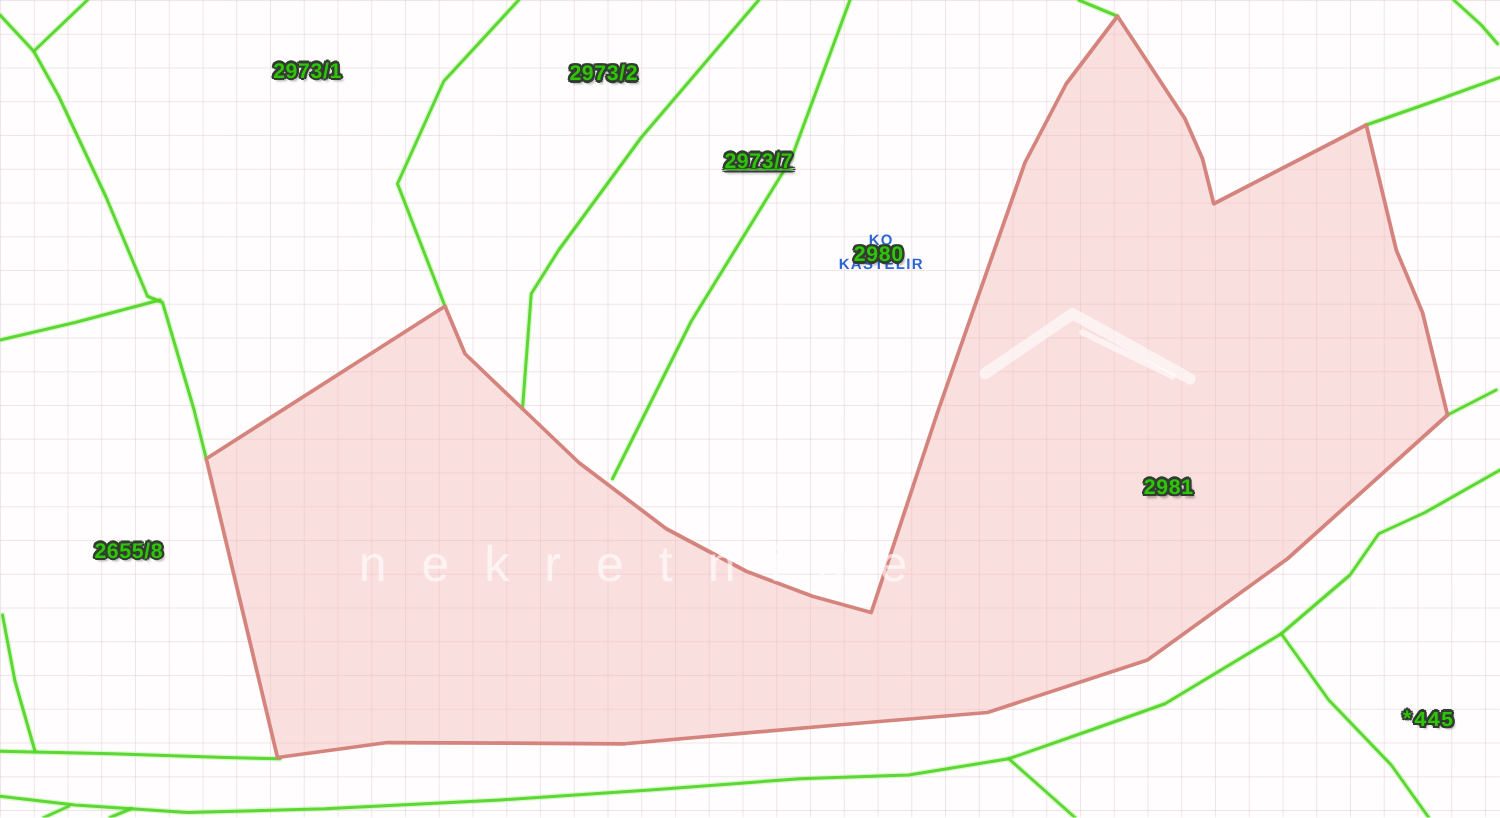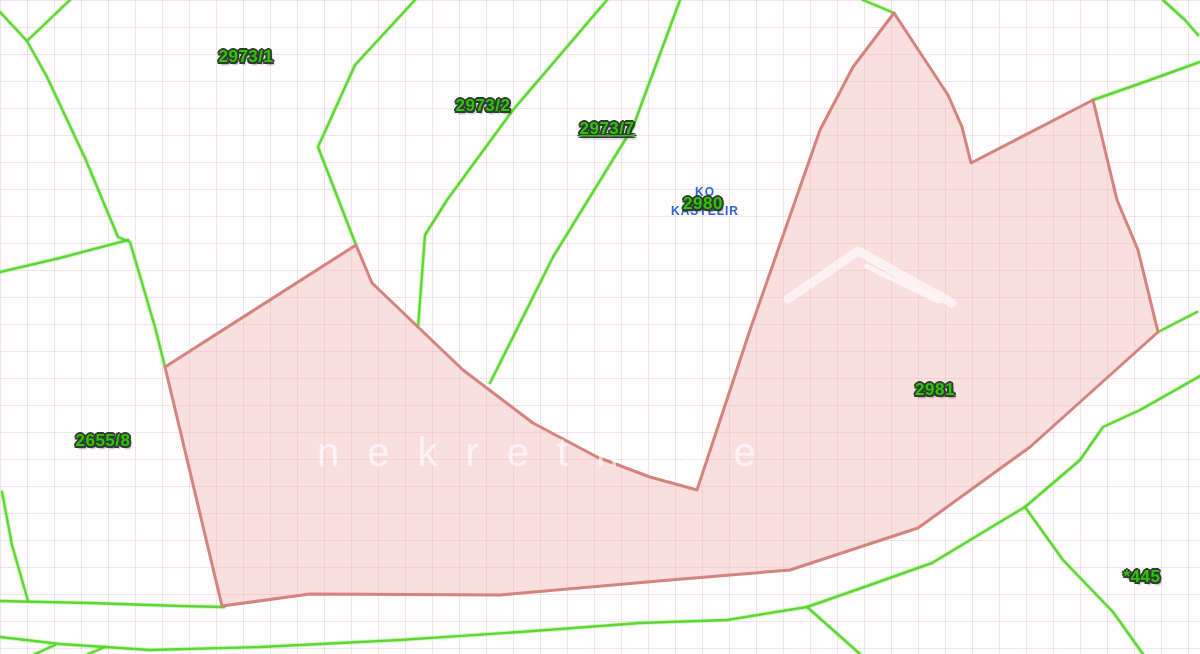--- a/index.html
+++ b/index.html
@@ -92,30 +92,30 @@
       </g>
     <g id="highlight">
         <polygon points="165,367 356,245 372,283 418,327 463,370 533,423 597,457 650,477 697,490 750,330 820,130 853,67 894,13 948,95 962,127 971,163 1093,100 1117,200 1138,250 1158,332 1030,447 918,528 790,570 670,580 500,595 310,594 222,606" class="parcel-highlight" fill="#f2b4b4" fill-opacity="0.42" stroke="#d4837d" stroke-width="3"></polygon>
       </g>
     <g id="roof">
         <polyline points="788,299 858,251 952,303" class="roof-line" stroke="rgba(255,255,255,0.6)" stroke-width="9"></polyline>
         <polyline points="866,266 938,301" class="roof-line" stroke="rgba(255,255,255,0.6)" stroke-width="5"></polyline>
       </g>
   </svg>
 
-  <div class="wm-sub" style="color: rgba(255, 255, 255, 0.62); margin-left: 30px;">nekretnine</div>
+  <div class="wm-sub" style="color: rgba(255, 255, 255, 0.62);">nekretnine</div>
 
   <div class="ko-label" id="ko" style="left: 705px; top: 202px; color: rgb(45, 102, 214);">
     <div>KO</div>
     <div>KAŠTELIR</div>
   </div>
 
   <div id="labels">
       <div class="glabel" style="left: 246px; top: 57px;">2973/1</div>
-      <div class="glabel" style="left: 483px; top: 59px; margin-top: 47px;">2973/2</div>
+      <div class="glabel" style="left: 483px; top: 59px;">2973/2</div>
       <div class="glabel" style="left: 607px; top: 129px; text-decoration: underline;">2973/7</div>
       <div class="glabel" style="left: 695px; top: 204px; padding-left: 16px;">2980</div>
       <div class="glabel" style="left: 103px; top: 441px;">2655/8</div>
       <div class="glabel" style="left: 913px; top: 390px; margin-left: 22px;">2981</div>
-      <div class="glabel" style="left: 1142px; top: 577px;">*445</div>
+      <div class="glabel" style="left: 1142px; top: 577px; font-family: Liberation Mono, monospace;">*445</div>
     </div>
 
 </div>
 
 </body></html>

